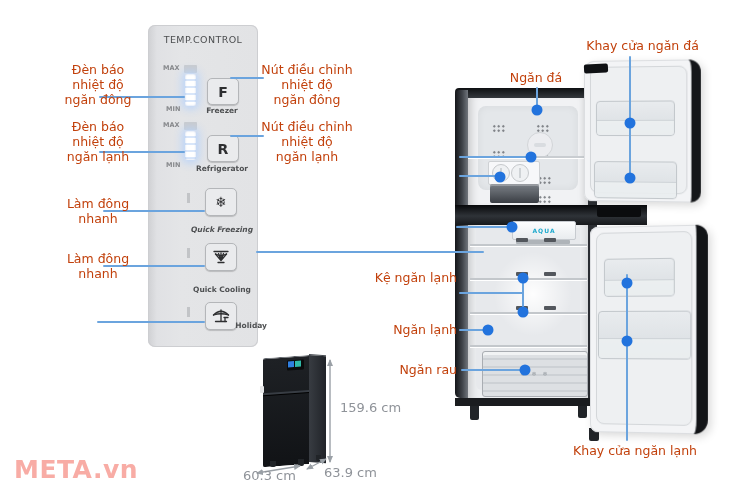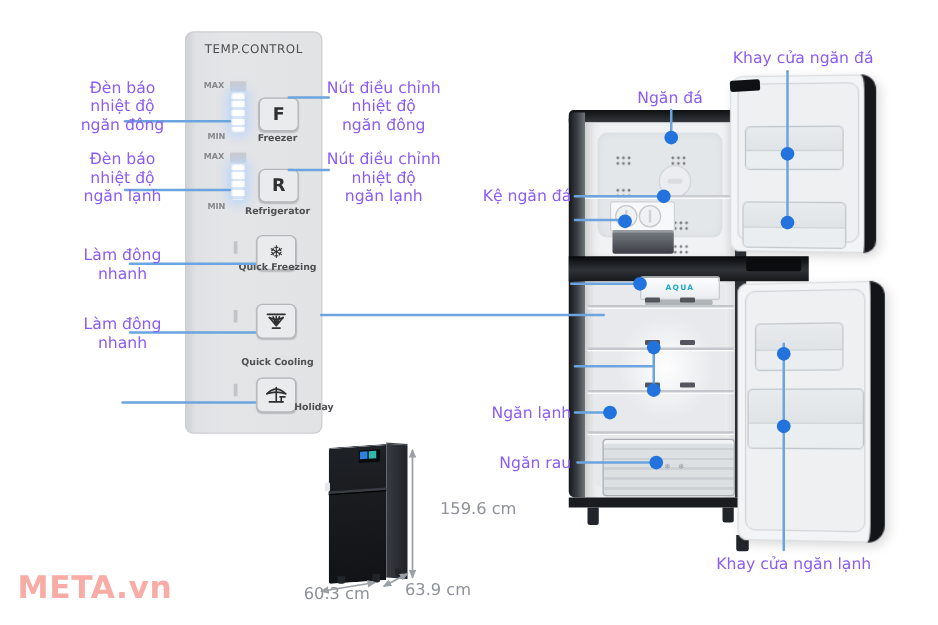--- a/index.html
+++ b/index.html
@@ -1,21 +1,21 @@
 <!DOCTYPE html>
 <html><head>
 <meta charset="utf-8">
 <style>
   html,body{margin:0;padding:0;background:#fff;}
   #screen{position:relative;width:750px;height:500px;background:#fff;overflow:hidden;
     font-family:"DejaVu Sans","Liberation Sans",sans-serif;}
   .abs{position:absolute;}
 
   
-  .co{position:absolute;color:#8b5cf6;font-size:12.5px;line-height:15px;white-space:pre-line;z-index:6;}
+  .co{position:absolute;color:#c2410c;font-size:12.5px;line-height:15px;white-space:pre-line;z-index:6;}
   .c-center{text-align:center;}
   .c-right{text-align:right;}
   .dim{position:absolute;color:#8f9399;font-size:13px;z-index:6;}
 
   
   #panel{position:absolute;left:148px;top:25px;width:110px;height:322px;border-radius:7px;
     background:linear-gradient(90deg,#cfd0d3 0,#e0e1e4 9px,#e4e5e7 30%,#e2e3e5 100%);
     box-shadow:inset 0 0 0 1px #cdced1;z-index:2;}
   #panel .title{position:absolute;top:9px;left:0;width:100%;text-align:center;
     font-size:9.5px;font-weight:normal;letter-spacing:.4px;color:#4c4e50;}
@@ -135,21 +135,21 @@
     <span class="minmax" style="left:18px;top:136px;">MIN</span>
     <div class="pbtn" style="left:59px;top:110px;">
       <span>R</span>
     </div>
     <div class="psub" style="top:139px;">Refrigerator</div>
 
     <span class="pind" style="top:168px;"></span>
     <div class="pbtn" style="left:57px;top:163px;height:26px;">
       <span style="font-size:14px;">❄</span>
     </div>
-    <div class="psub" style="top:184px;">Quick Freezing</div>
+    <div class="psub" style="top:200px;font-style:italic;">Quick Freezing</div>
 
     <span class="pind" style="top:223px;"></span>
     <div class="pbtn" style="left:57px;top:218px;height:26px;">
       <svg width="20" height="16" viewBox="0 0 20 16">
         <g stroke="#2e2f31" stroke-width="1.3" fill="none" stroke-linecap="round">
           <path d="M3 2.5 H17"></path>
           <path d="M10 11.5 L4.5 5 M10 11.5 L7.5 4.5 M10 11.5 L10 4 M10 11.5 L12.5 4.5 M10 11.5 L15.5 5"></path>
           <path d="M4.5 5 Q10 8 15.5 5"></path>
           <path d="M7 13.5 H13"></path>
         </g>
@@ -185,21 +185,21 @@
 
   <div class="co c-center" style="left:252px;top:62px;width:110px;">Nút điều chỉnh
 nhiệt độ
 ngăn đông</div>
   <div class="co c-center" style="left:252px;top:119px;width:110px;">Nút điều chỉnh
 nhiệt độ
 ngăn lạnh</div>
 
   <div class="co c-center" style="left:560px;top:38px;width:165px;">Khay cửa ngăn đá</div>
   <div class="co c-center" style="left:498px;top:70px;width:76px;">Ngăn đá</div>
-  <div class="co c-right" style="left:352px;top:149px;width:105px;">Kệ ngăn đá</div>
+  <div class="co c-right" style="left:352px;top:270px;width:105px;">Kệ ngăn lạnh</div>
   <div class="co c-right" style="left:352px;top:322px;width:105px;">Ngăn lạnh</div>
   <div class="co c-right" style="left:352px;top:362px;width:105px;">Ngăn rau</div>
   <div class="co c-center" style="left:545px;top:443px;width:180px;">Khay cửa ngăn lạnh</div>
 
   <div>
     <div class="abs f-top z1"></div>
     <div class="abs f-left z1"></div>
     <div class="abs f-rightedge z1"></div>
 
     <div class="abs freezer-box z1"></div>
@@ -266,21 +266,21 @@
         <b style="background:#2fb9a8;"></b>
       </div>
       <div class="sf-divider"></div>
     </div>
     <div class="abs sf-handle z2"></div>
     <div class="foot z2" style="left:270px;top:461px;width:6px;height:6px;"></div>
     <div class="foot z2" style="left:298px;top:459px;width:6px;height:7px;"></div>
     <div class="foot z2" style="left:316px;top:455px;width:5px;height:6px;"></div>
   </div>
 
-  <div class="dim" style="left:352px;top:400px;">159.6 cm</div>
+  <div class="dim" style="left:340px;top:400px;">159.6 cm</div>
   <div class="dim" style="left:243px;top:468px;">60.3 cm</div>
   <div class="dim" style="left:324px;top:465px;">63.9 cm</div>
 
   <svg id="overlay" width="750" height="500" viewBox="0 0 750 500">
     <defs>
       <marker id="ah" markerWidth="9" markerHeight="8" refX="6" refY="3" orient="auto-start-reverse" markerUnits="userSpaceOnUse">
         <path d="M0,0 L7,3 L0,6 Z" fill="#9aa0a6"></path>
       </marker>
     </defs>
     <g stroke="#6ba4de" stroke-width="2" stroke-linecap="round">

